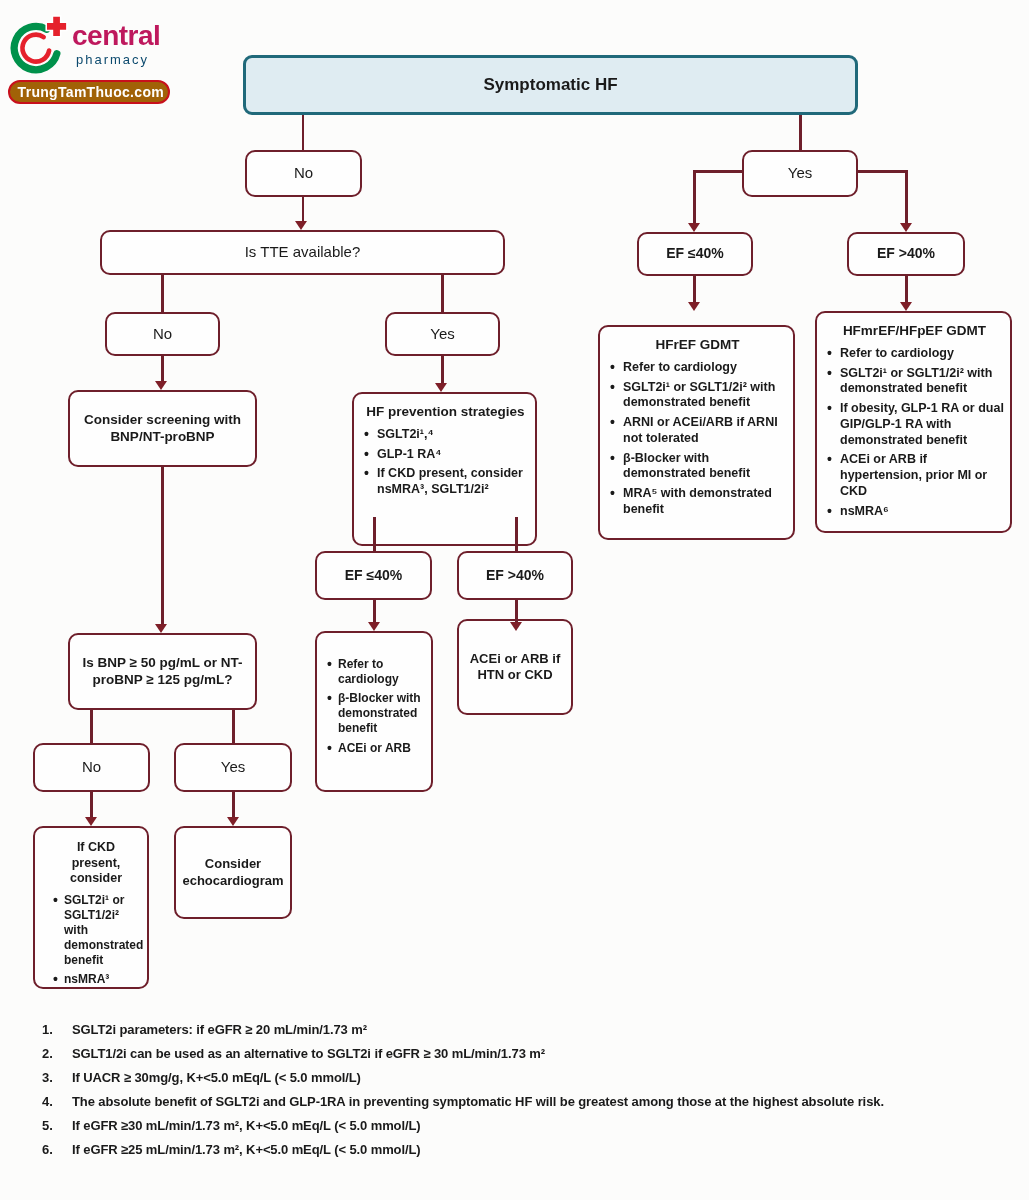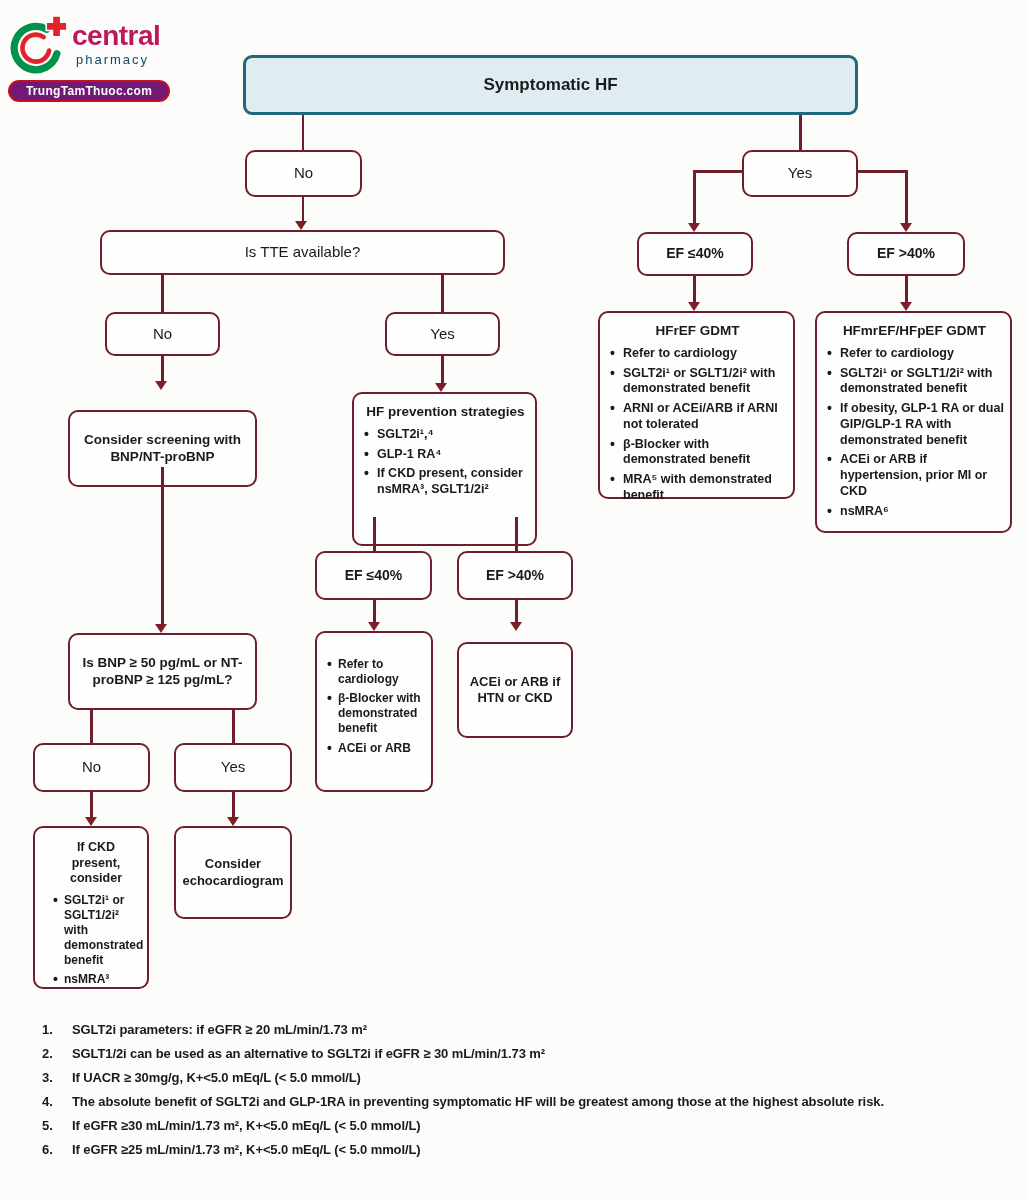--- a/index.html
+++ b/index.html
@@ -7,22 +7,22 @@
     position:relative;width:1029px;height:1200px;background:#fcfcfb;
     font-family:"Liberation Sans", sans-serif;color:#1a1a1a;overflow:hidden;
   }
   
   .logo{position:absolute;left:8px;top:14px;width:172px;}
   .logo-row{display:flex;align-items:flex-start;}
   .logo-text{margin-left:2px;margin-top:8px;}
   .logo-brand{color:#be185d;font-weight:bold;font-size:28px;line-height:1;letter-spacing:-0.5px;}
   .logo-sub{color:#0c4a6e;font-size:13px;letter-spacing:2px;margin-top:2px;padding-left:4px;}
   .logo-pill{
-    margin-top:4px;background:#701a75;border:2px solid #c8101c;border-radius:12px;
-    color:#ffffff;font-weight:bold;font-size:12px;text-align:center;
+    margin-top:4px;background:#a16207;border:2px solid #c8101c;border-radius:12px;
+    color:#ffffff;font-weight:bold;font-size:14px;text-align:right;
     width:150px;padding:2px 4px;letter-spacing:0.3px;
   }
   
   .node{
     position:absolute;box-sizing:border-box;background:#fefefe;
     border:2.5px solid #6e1f2b;border-radius:10px;
     display:flex;align-items:center;justify-content:center;text-align:center;
     font-weight:bold;font-size:13.5px;line-height:1.25;padding:4px 6px;
   }
   .node.root{
@@ -79,61 +79,61 @@
 
   <div class="node root" style="left:243px;top:55px;width:615px;height:60px;">Symptomatic HF</div>
 
   <div class="node plain" style="left:245px;top:150px;width:117px;height:47px;">No</div>
   <div class="node plain" style="left:742px;top:150px;width:116px;height:47px;">Yes</div>
 
   <div class="node plain" style="left:100px;top:230px;width:405px;height:45px;">Is TTE available?</div>
   <div class="node plain" style="left:105px;top:312px;width:115px;height:44px;">No</div>
   <div class="node plain" style="left:385px;top:312px;width:115px;height:44px;">Yes</div>
 
-  <div class="node" style="left:68px;top:410px;width:189px;height:77px;">Consider screening with BNP/NT-proBNP</div>
+  <div class="node" style="left:68px;top:390px;width:189px;height:77px;">Consider screening with BNP/NT-proBNP</div>
 
   <div class="node bullets" style="left:352px;top:392px;width:185px;height:154px;">
     <div class="node-title">HF prevention strategies</div>
     <ul>
       <li>SGLT2i¹,⁴</li>
       <li>GLP-1 RA⁴</li>
       <li>If CKD present, consider nsMRA³, SGLT1/2i²</li>
     </ul>
   </div>
 
   <div class="node ef" style="left:315px;top:551px;width:117px;height:49px;">EF ≤40%</div>
   <div class="node ef" style="left:457px;top:551px;width:116px;height:49px;">EF &gt;40%</div>
 
   <div class="node bullets narrow pad-top" style="left:315px;top:631px;width:118px;height:161px;">
     <ul>
       <li>Refer to cardiology</li>
       <li>β-Blocker with demonstrated benefit</li>
       <li>ACEi or ARB</li>
     </ul>
   </div>
-  <div class="node" style="left:457px;top:642px;width:116px;height:96px;font-size:13px;">ACEi or ARB if HTN or CKD</div>
+  <div class="node" style="left:457px;top:619px;width:116px;height:96px;font-size:13px;">ACEi or ARB if HTN or CKD</div>
 
   <div class="node" style="left:68px;top:633px;width:189px;height:77px;">Is BNP ≥ 50 pg/mL or NT-proBNP ≥ 125 pg/mL?</div>
   <div class="node plain" style="left:33px;top:743px;width:117px;height:49px;">No</div>
   <div class="node plain" style="left:174px;top:743px;width:118px;height:49px;">Yes</div>
 
   <div class="node bullets narrow center-title" style="left:33px;top:826px;width:116px;height:163px;padding-left:16px;">
     <div class="node-title" style="font-size:12.5px;">If CKD present, consider</div>
     <ul>
       <li>SGLT2i¹ or SGLT1/2i² with demonstrated benefit</li>
       <li>nsMRA³</li>
     </ul>
   </div>
 
   <div class="node" style="left:174px;top:826px;width:118px;height:93px;font-size:13px;">Consider echocardiogram</div>
 
   <div class="node ef" style="left:637px;top:232px;width:116px;height:44px;">EF ≤40%</div>
   <div class="node ef" style="left:847px;top:232px;width:118px;height:44px;">EF &gt;40%</div>
 
-  <div class="node bullets" style="left:598px;top:311px;width:197px;height:188px;">
+  <div class="node bullets" style="left:598px;top:325px;width:197px;height:215px;">
     <div class="node-title">HFrEF GDMT</div>
     <ul>
       <li>Refer to cardiology</li>
       <li>SGLT2i¹ or SGLT1/2i² with demonstrated benefit</li>
       <li>ARNI or ACEi/ARB if ARNI not tolerated</li>
       <li>β-Blocker with demonstrated benefit</li>
       <li>MRA⁵ with demonstrated benefit</li>
     </ul>
   </div>
 

